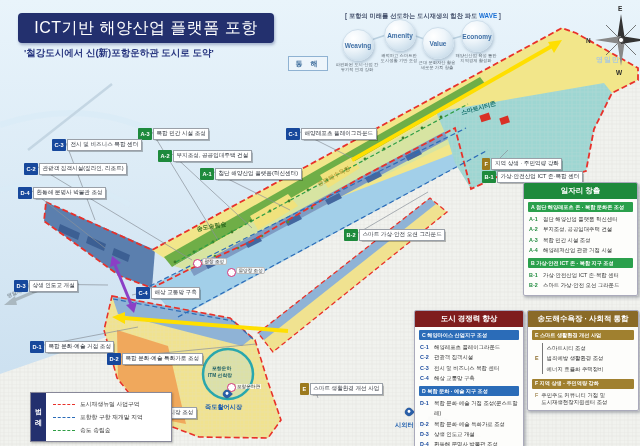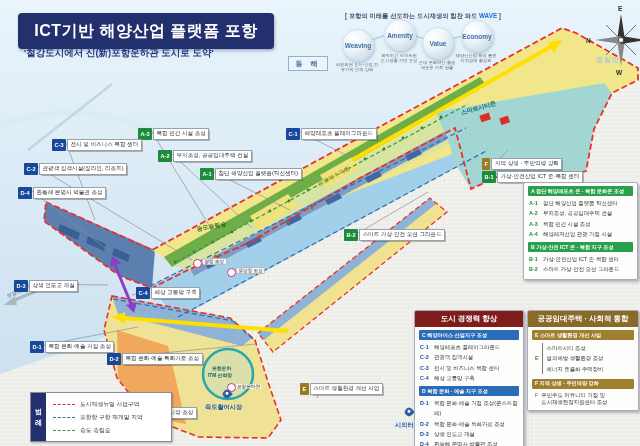--- a/index.html
+++ b/index.html
@@ -1,22 +1,22 @@
 <!DOCTYPE html>
 <html><head>
 <meta charset="utf-8">
 <style>
   html,body{margin:0;padding:0;}
   .stage{position:relative;width:640px;height:446px;overflow:hidden;
          font-family:"Liberation Sans","DejaVu Sans",sans-serif;
          background:linear-gradient(160deg,#ecf5fb 0%,#d9e9f4 55%,#cfe2ef 100%);}
   svg{position:absolute;left:0;top:0;}
   
-  .title-box{position:absolute;left:18px;top:13px;width:256px;height:36px;
-     background:#23306e;border-radius:4px;color:#fff;font-weight:bold;font-size:16px;
+  .title-box{position:absolute;left:18px;top:13px;width:256px;height:30px;
+     background:#23306e;border-radius:4px;color:#fff;font-weight:normal;font-size:16px;
      display:flex;align-items:center;justify-content:center;letter-spacing:0.5px;
      box-shadow:1px 2px 3px rgba(40,60,120,.35);}
   .subtitle{position:absolute;left:24px;top:47px;font-size:9.5px;font-weight:bold;color:#27357f;}
   
   .wave-header{position:absolute;left:318px;top:12px;width:210px;text-align:center;
      font-size:6.3px;color:#44506b;font-weight:bold;}
   .wave-header .hl{color:#1a6fd4;}
   .bubble{position:absolute;width:30px;height:30px;border-radius:50%;
      background:radial-gradient(circle at 35% 28%,#ffffff 0%,#eef5fa 40%,#c8dcea 85%,#b3cadc 100%);
      border:1px solid #cfdfeb;box-shadow:1px 2px 3px rgba(90,120,150,.35);
@@ -359,20 +359,21 @@
         <span>포항항 구항 재개발 지역</span>
       </div>
       <div class="li">
         <span class="dash" style="color:#2f9e44"></span>
         <span>송도 송림숲</span>
       </div>
     </div>
   </div>
 
   <div class="info-box" style="left:523px;top:182px;width:113px">
+    <div class="info-head head-green">일자리 창출</div>
     <div class="band band-green">A  첨단 해양레포츠 존 · 복합 문화존 조성</div>
     <div class="row">
         <span class="rc rc-g">A-1</span>
         <span>첨단 해양산업 플랫폼 혁신센터</span>
       </div>
     <div class="row">
         <span class="rc rc-g">A-2</span>
         <span>부지조성, 공공임대주택 건설</span>
       </div>
     <div class="row">
@@ -427,21 +428,21 @@
         <span>상생 인도교 개설</span>
       </div>
     <div class="row">
         <span class="rc rc-b">D-4</span>
         <span>환동해 문명사 박물관 조성</span>
       </div>
 
   </div>
 
   <div class="info-box" style="left:527px;top:310px;width:110px">
-    <div class="info-head head-gold">공공임대주택 · 사회적 통합</div>
+    <div class="info-head head-gold">송도해수욕장 · 사회적 통합</div>
     <div class="band band-gold">E  스마트 생활환경 개선 사업</div>
     <div class="ebracket">
       <span class="el">E</span>
       <div class="elist">
         <div>스마트시티 조성</div>
         <div>범죄예방 생활환경 조성</div>
         <div>에너지 효율화 주택정비</div>
       </div>
     </div>
     <div class="band band-gold">F  지역 상생 · 주민역량 강화</div>

